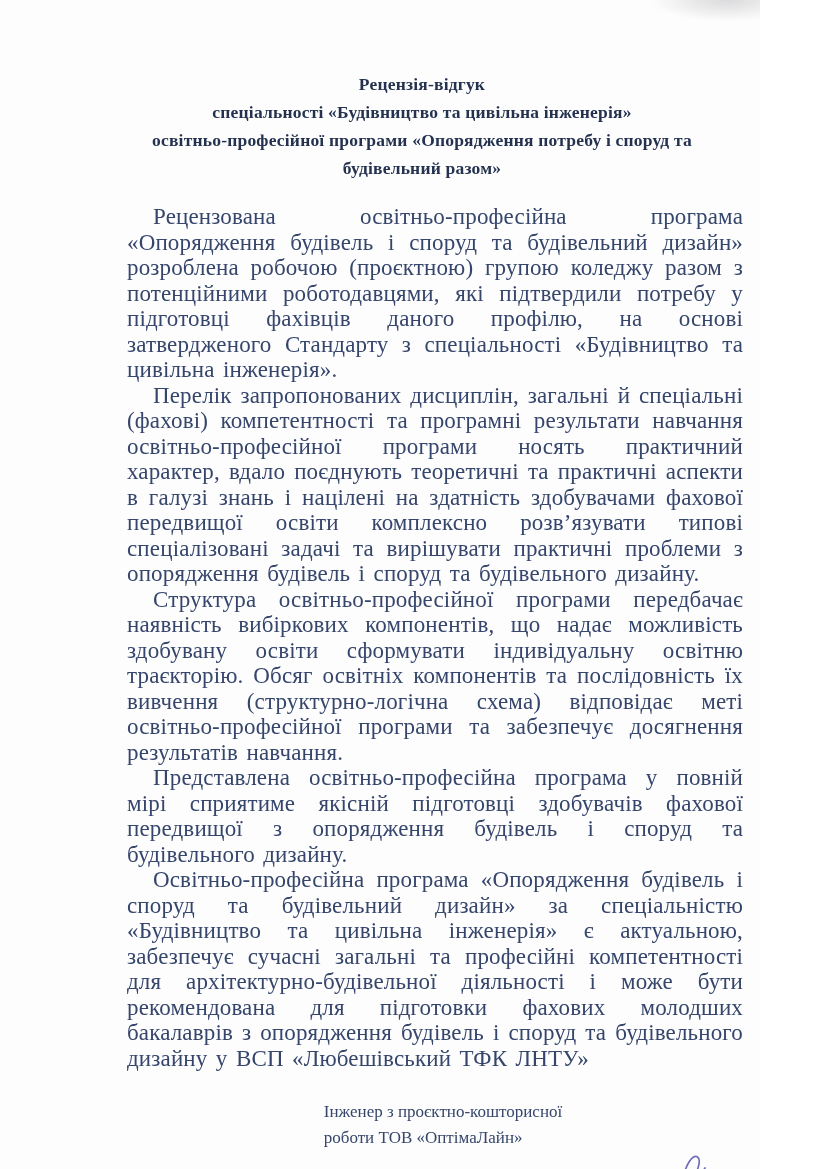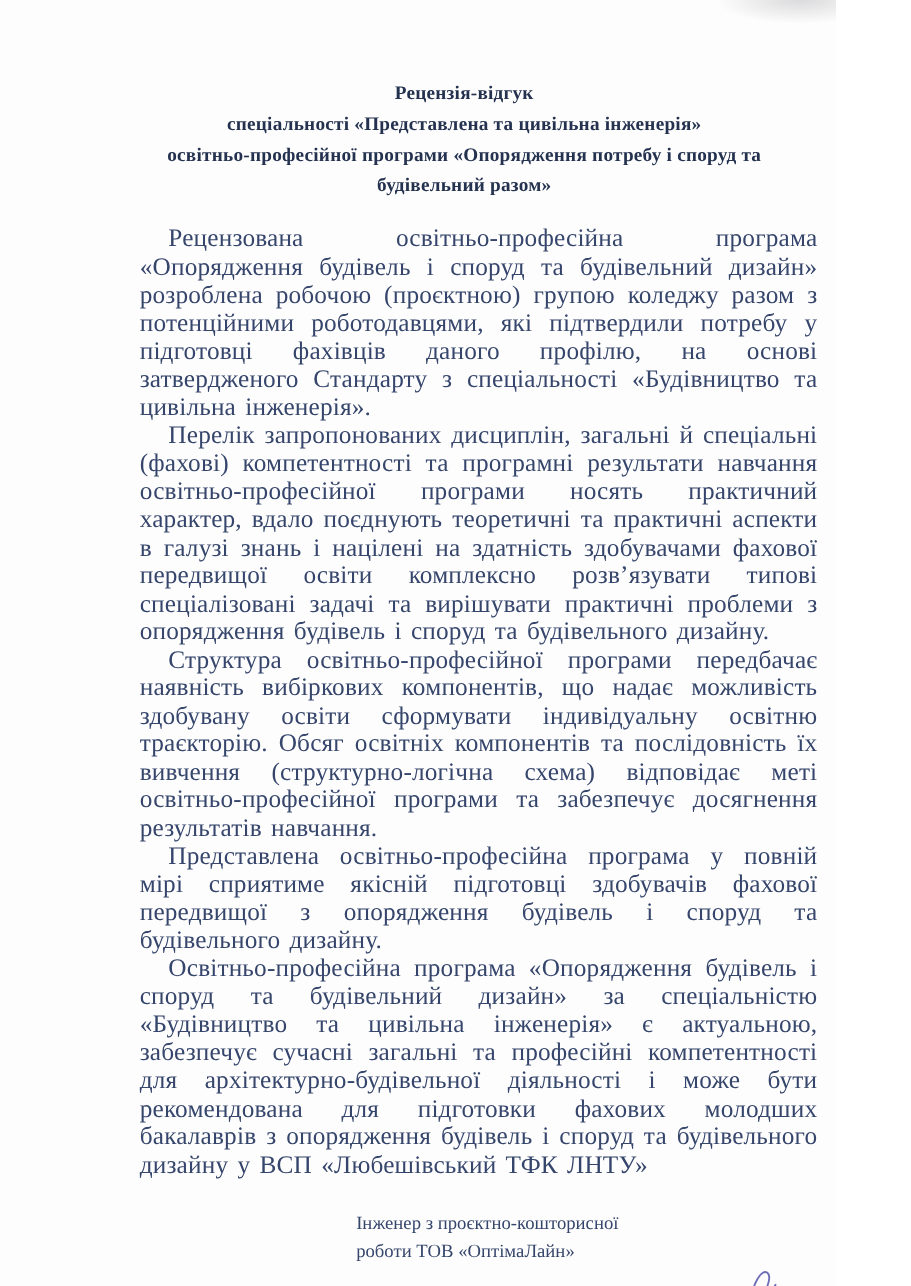--- a/index.html
+++ b/index.html
@@ -93,21 +93,21 @@
 </head>
 <body>
 
 <div class="page" style="--ink: #35456b; --title-ink: #24324f; --paper: #fdfdfd;">
 
   <div class="corner-smudge"></div>
 
   <div class="content">
     <header class="title">
       <div>Рецензія-відгук</div>
-      <div>спеціальності  «Представлена та цивільна інженерія»</div>
+      <div>спеціальності  «Будівництво та цивільна інженерія»</div>
       <div>освітньо-професійної програми «Опорядження потребу і споруд та</div>
       <div>будівельний разом»</div>
     </header>
 
     <main class="body">
       <p>Рецензована освітньо-професійна програма «Опорядження будівель і споруд та будівельний дизайн» розроблена робочою (проєктною) групою коледжу разом з потенційними роботодавцями, які підтвердили потребу у підготовці фахівців даного профілю, на основі затвердженого Стандарту з спеціальності «Будівництво та цивільна інженерія».</p>
       <p>Перелік запропонованих дисциплін, загальні й спеціальні (фахові) компетентності та програмні результати навчання освітньо-професійної програми носять практичний характер, вдало поєднують теоретичні та практичні аспекти в галузі знань і націлені на здатність здобувачами фахової передвищої освіти комплексно розв’язувати типові спеціалізовані задачі та вирішувати практичні проблеми з опорядження будівель і споруд та будівельного дизайну.</p>
       <p>Структура освітньо-професійної програми передбачає наявність вибіркових компонентів, що надає можливість здобувану освіти сформувати індивідуальну освітню траєкторію. Обсяг освітніх компонентів та послідовність їх вивчення (структурно-логічна схема) відповідає меті освітньо-професійної програми та забезпечує досягнення результатів навчання.</p>
       <p>Представлена освітньо-професійна програма у повній мірі сприятиме якісній підготовці здобувачів фахової передвищої з опорядження будівель і споруд та будівельного дизайну.</p>
       <p>Освітньо-професійна програма «Опорядження будівель і споруд та будівельний дизайн» за спеціальністю «Будівництво та цивільна інженерія» є актуальною, забезпечує сучасні загальні та професійні компетентності для архітектурно-будівельної діяльності і може бути рекомендована для підготовки фахових молодших бакалаврів з опорядження будівель і споруд та будівельного дизайну у ВСП «Любешівський ТФК ЛНТУ»</p>

